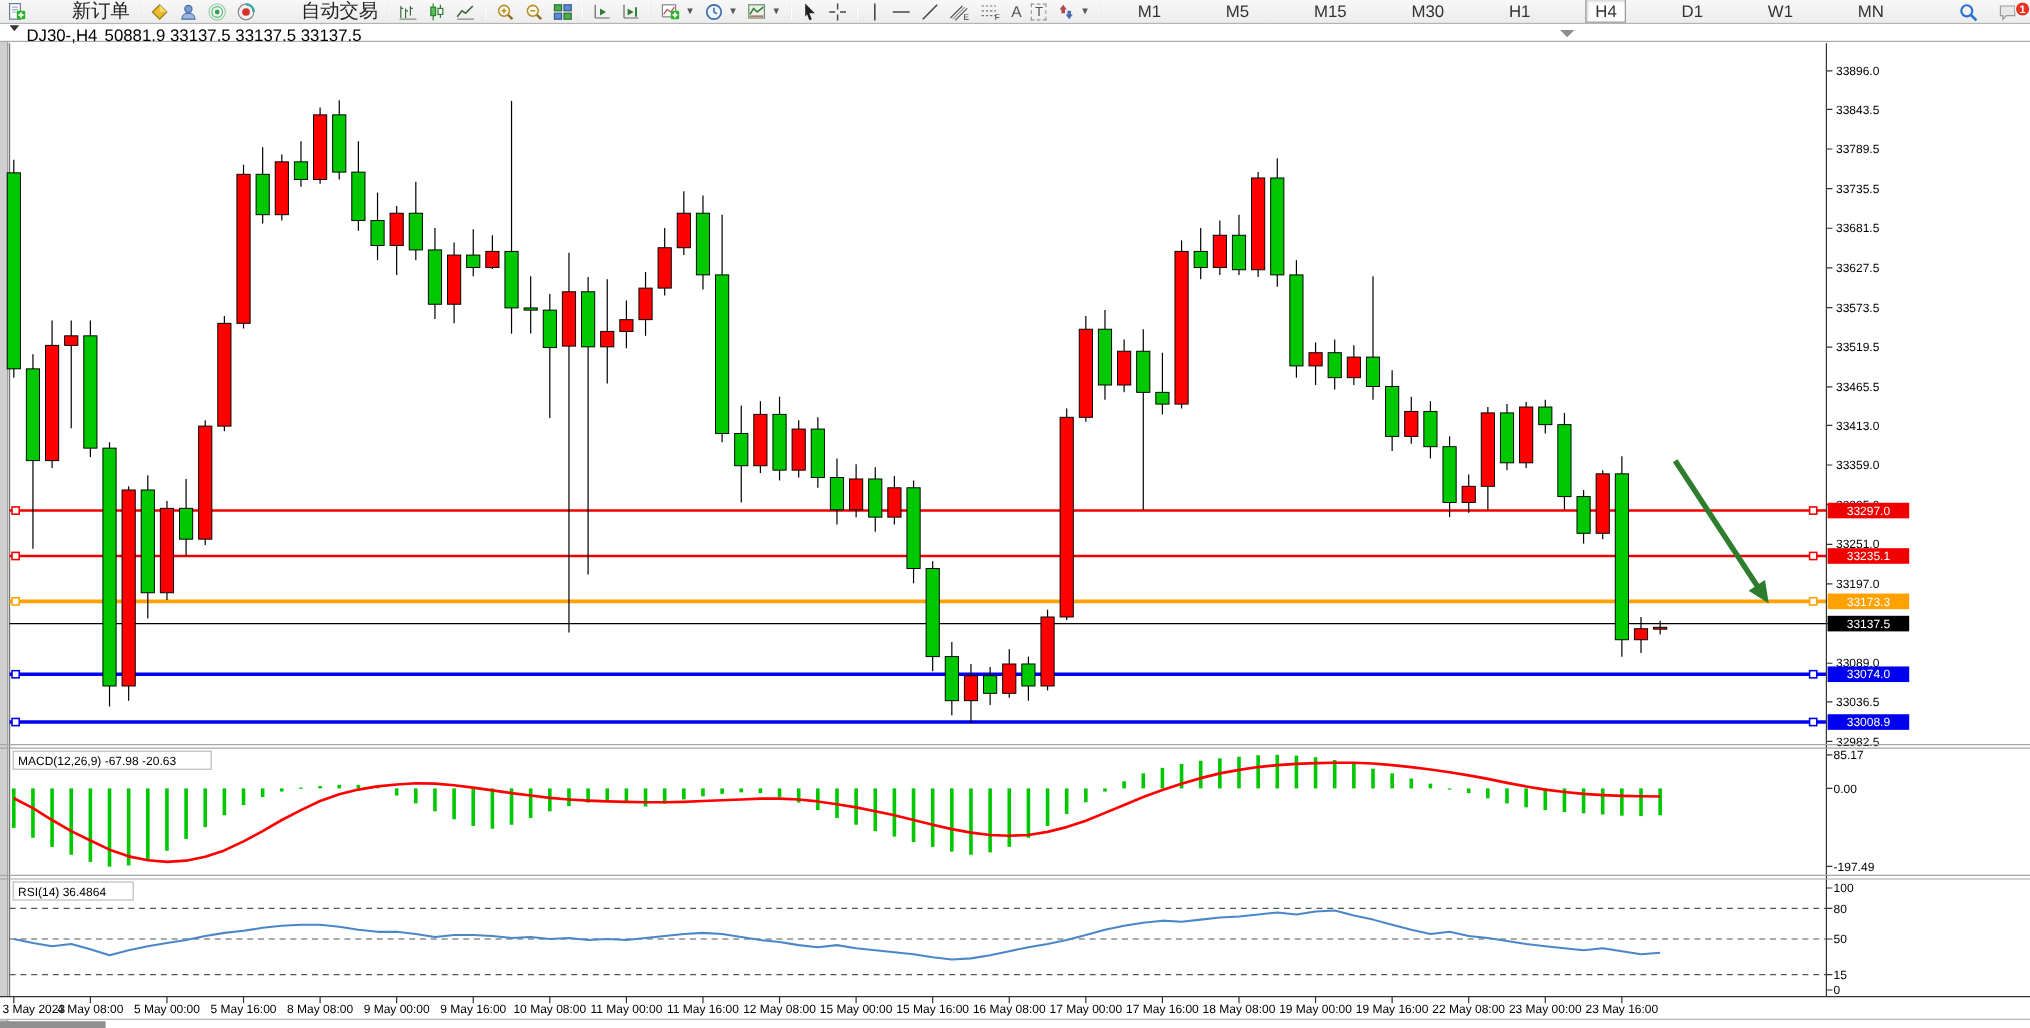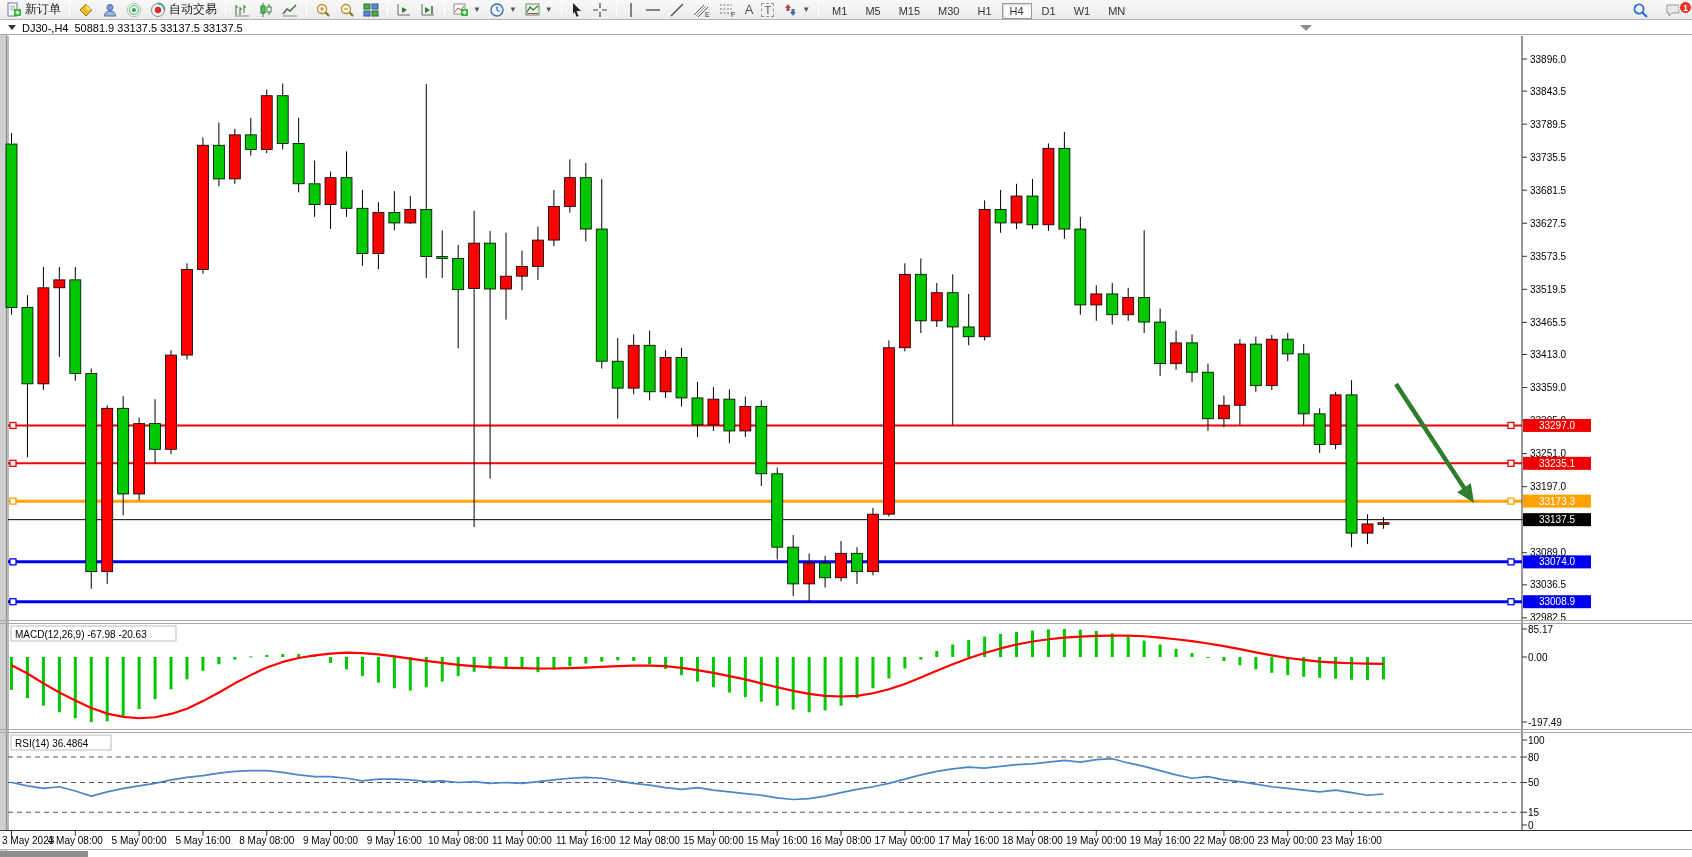--- a/index.html
+++ b/index.html
@@ -6,35 +6,35 @@
   html,body { width:1692px; height:857px; overflow:hidden; background:#e9e9e9;
               font-family:"Liberation Sans", sans-serif; }
   #stage { position:relative; width:1692px; height:857px; background:#ffffff; }
 
   
   #toolbar { position:absolute; top:0; left:0; width:1692px; height:20px;
              background:linear-gradient(#f8f8f8,#ececec); border-bottom:1px solid #b3b3b3;
              display:flex; align-items:center; padding:0 2px; z-index:5; }
   .tb { height:19px; display:inline-flex; align-items:center; gap:3px; padding:0 3px;
         border:1px solid transparent; border-radius:2px; cursor:default; }
-  .tb-label { font-size:12px; color:#222; white-space:nowrap; }
+  .tb-label { font-size:16px; color:#222; white-space:nowrap;margin-left:35px; }
   .sep { width:1px; height:15px; background:#c2c2c2; margin:0 4px; border-right:1px solid #fff; }
   .dd { font-size:8px; color:#555; margin-left:1px; }
-  .tf-btn { font-size:11px; color:#333; padding:1px 7px; height:17px; line-height:15px;
-            border:1px solid transparent; margin:0 1px; }
+  .tf-btn { font-size:14px; color:#333; padding:1px 7px; height:17px; line-height:15px;
+            border:1px solid transparent; margin:0 19px; }
   .tf-btn.active { background:#fdfdfd; border:1px solid #9a9a9a; box-shadow:inset 1px 1px 2px #cfcfcf; }
   #tb-right { position:absolute; right:6px; top:0; height:20px; display:flex; align-items:center; gap:8px; }
   #chat-badge { position:absolute; top:-1px; right:-7px; min-width:13px; height:13px; border-radius:7px;
                 background:#e83323; color:#fff; font-size:9px; line-height:13px; text-align:center;
                 padding:0 2px; font-weight:bold; border:1px solid #fff; }
 
   
   #title-strip { position:absolute; top:21px; left:0; width:1692px; height:14px; background:#ffffff;
-                 border-bottom:1px solid #a8a8a8; z-index:4; display:flex; align-items:center;
-                 font-size:11px; color:#000; padding-left:8px; gap:6px; }
+                 border-bottom:1px solid #a8a8a8; z-index:4; display:flex; 
+                 font-size:14px; color:#000; padding-left:8px; gap:6px; }
   #title-caret { width:0; height:0; border-left:4px solid transparent; border-right:4px solid transparent;
                  border-top:5px solid #333; display:inline-block; }
   #shift-marker { position:absolute; left:1300px; top:4px; width:0; height:0;
                   border-left:6px solid transparent; border-right:6px solid transparent;
                   border-top:6px solid #8e8e8e; }
   svg text { font-family:"Liberation Sans", sans-serif; }
 </style>
 </head>
 <body>
 

